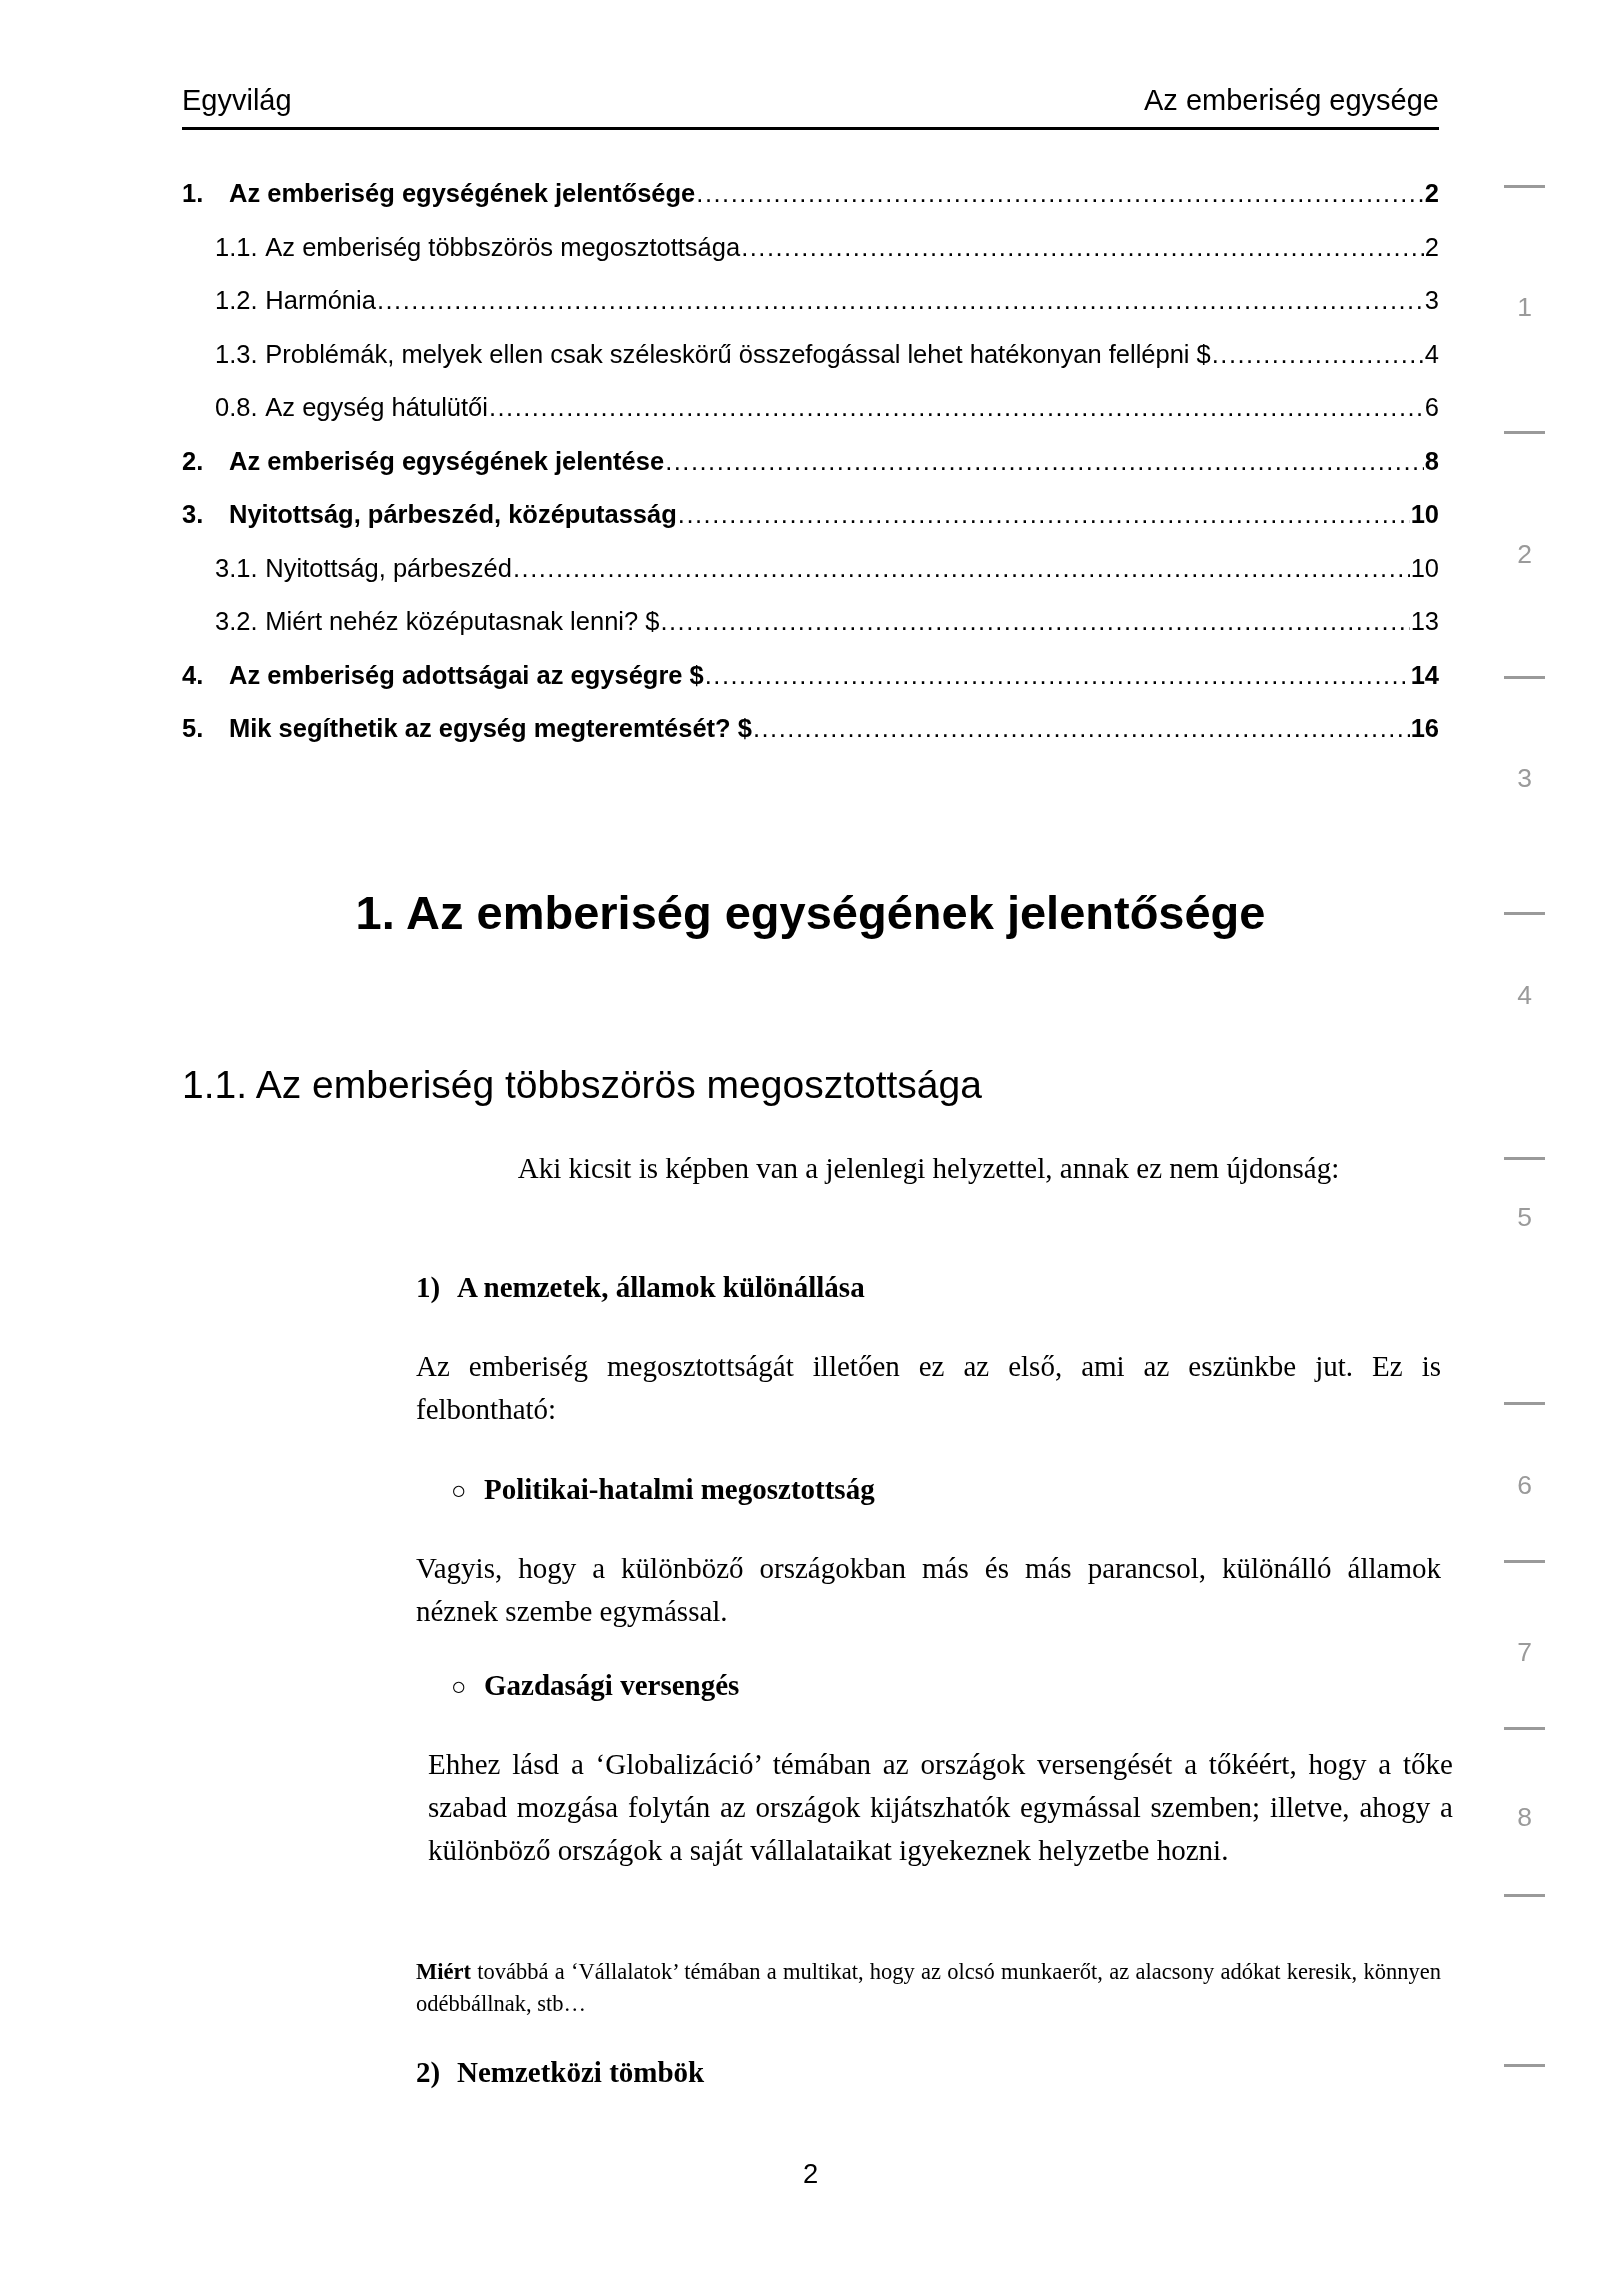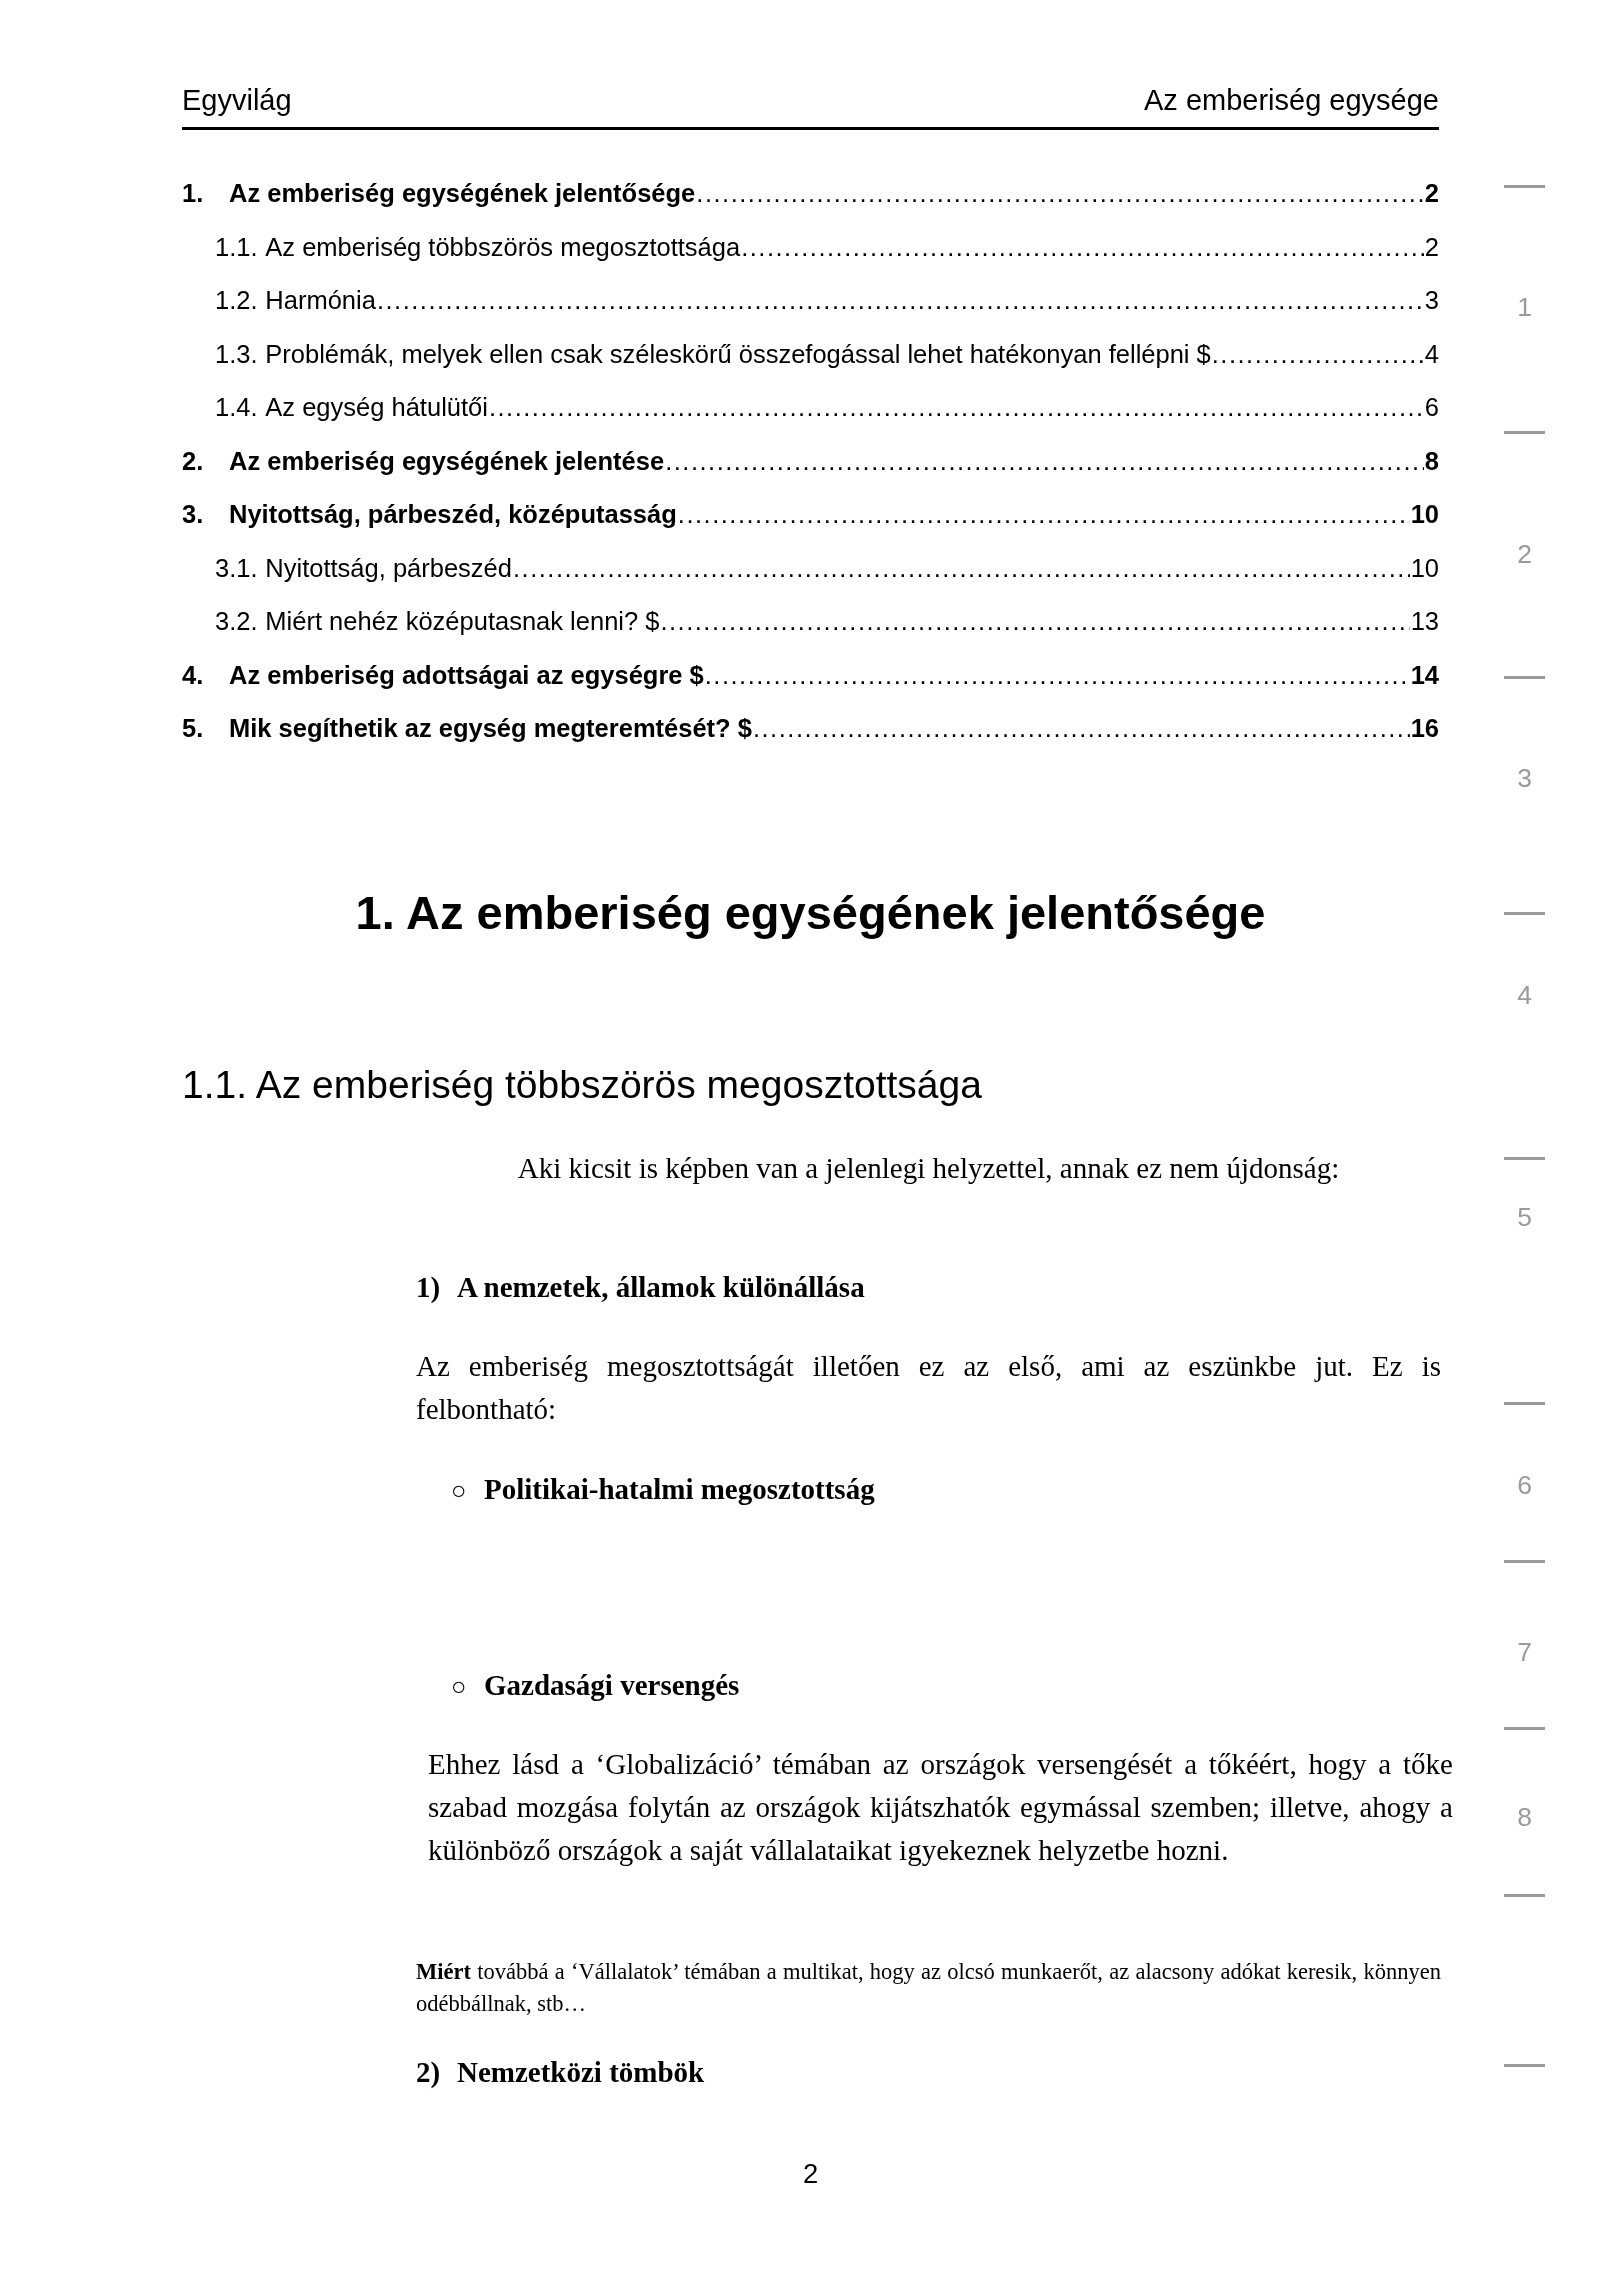--- a/index.html
+++ b/index.html
@@ -231,21 +231,21 @@
     </div>
 
     <div class="toc-row lvl2">
       <span class="toc-num sub">1.3.</span>
       <span class="toc-title">Problémák, melyek ellen csak széleskörű összefogással lehet hatékonyan fellépni $</span>
       <span class="toc-dots">...............................................................................................................................................................</span>
       <span class="toc-page">4</span>
     </div>
 
     <div class="toc-row lvl2">
-      <span class="toc-num sub">1.4.</span>
+      <span class="toc-num sub">0.8.</span>
       <span class="toc-title">Az egység hátulütői</span>
       <span class="toc-dots">...............................................................................................................................................................</span>
       <span class="toc-page">6</span>
     </div>
 
     <div class="toc-row lvl1">
       <span class="toc-num">2.</span>
       <span class="toc-title">Az emberiség egységének jelentése</span>
       <span class="toc-dots">...............................................................................................................................................................</span>
       <span class="toc-page">8</span>
@@ -297,20 +297,21 @@
   <div class="list-head" style="top:1268px;">
     <span class="marker">1)</span><span>A nemzetek, államok különállása</span>
   </div>
 
   <div class="body-block" style="top:1345px;">Az emberiség megosztottságát illetően ez az első, ami az eszünkbe jut. Ez is felbontható:</div>
 
   <div class="sub-bullet" style="top:1470px;">
     <span class="circle">○</span><span>Politikai-hatalmi megosztottság</span>
   </div>
 
+  <div class="body-block" style="top:1547px;">Vagyis, hogy a különböző országokban más és más parancsol, különálló államok néznek szembe egymással.</div>
 
   <div class="sub-bullet" style="top:1666px;">
     <span class="circle">○</span><span>Gazdasági versengés</span>
   </div>
 
   <div class="body-block" style="top:1743px;margin-left:12px;">Ehhez lásd a ‘Globalizáció’ témában az országok versengését a tőkéért, hogy a tőke szabad mozgása folytán az országok kijátszhatók egymással szemben; illetve, ahogy a különböző országok a saját vállalataikat igyekeznek helyzetbe hozni.</div>
 
   <div class="note-block" style="top:1956px;">
     <b>Miért</b><span> továbbá a ‘Vállalatok’ témában a multikat, hogy az olcsó munkaerőt, az alacsony adókat keresik, könnyen odébbállnak, stb…</span>
   </div>

